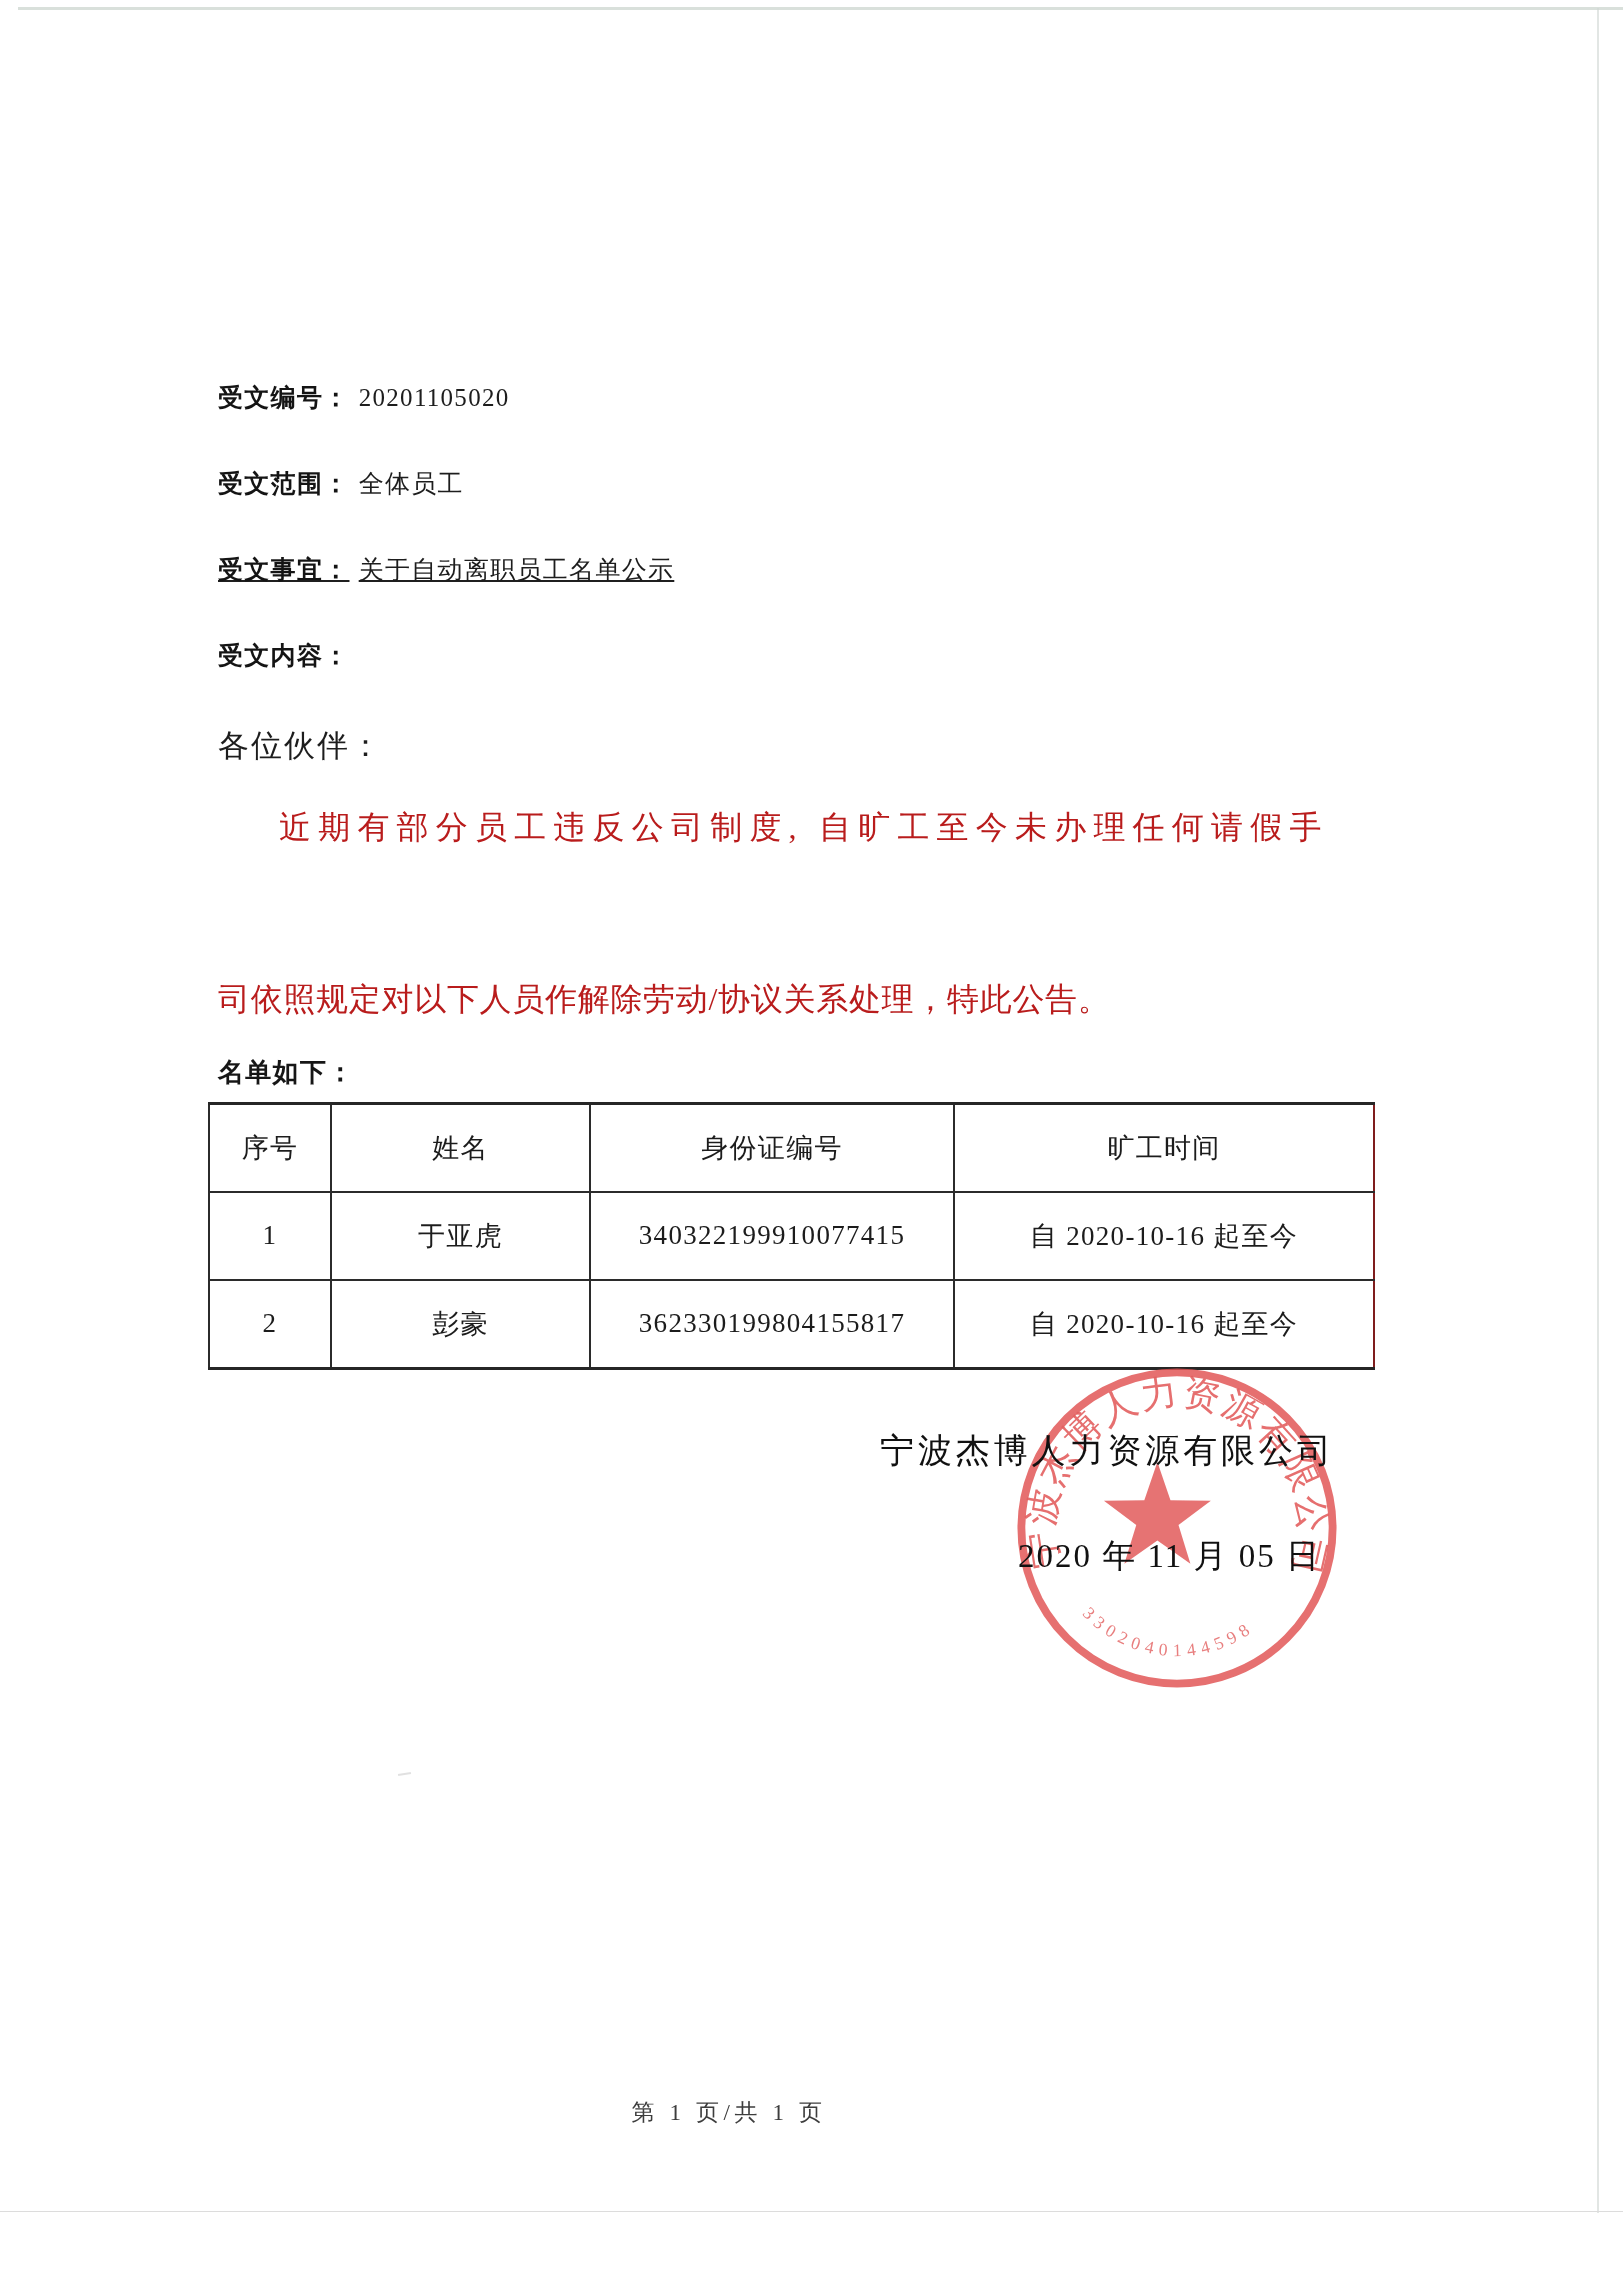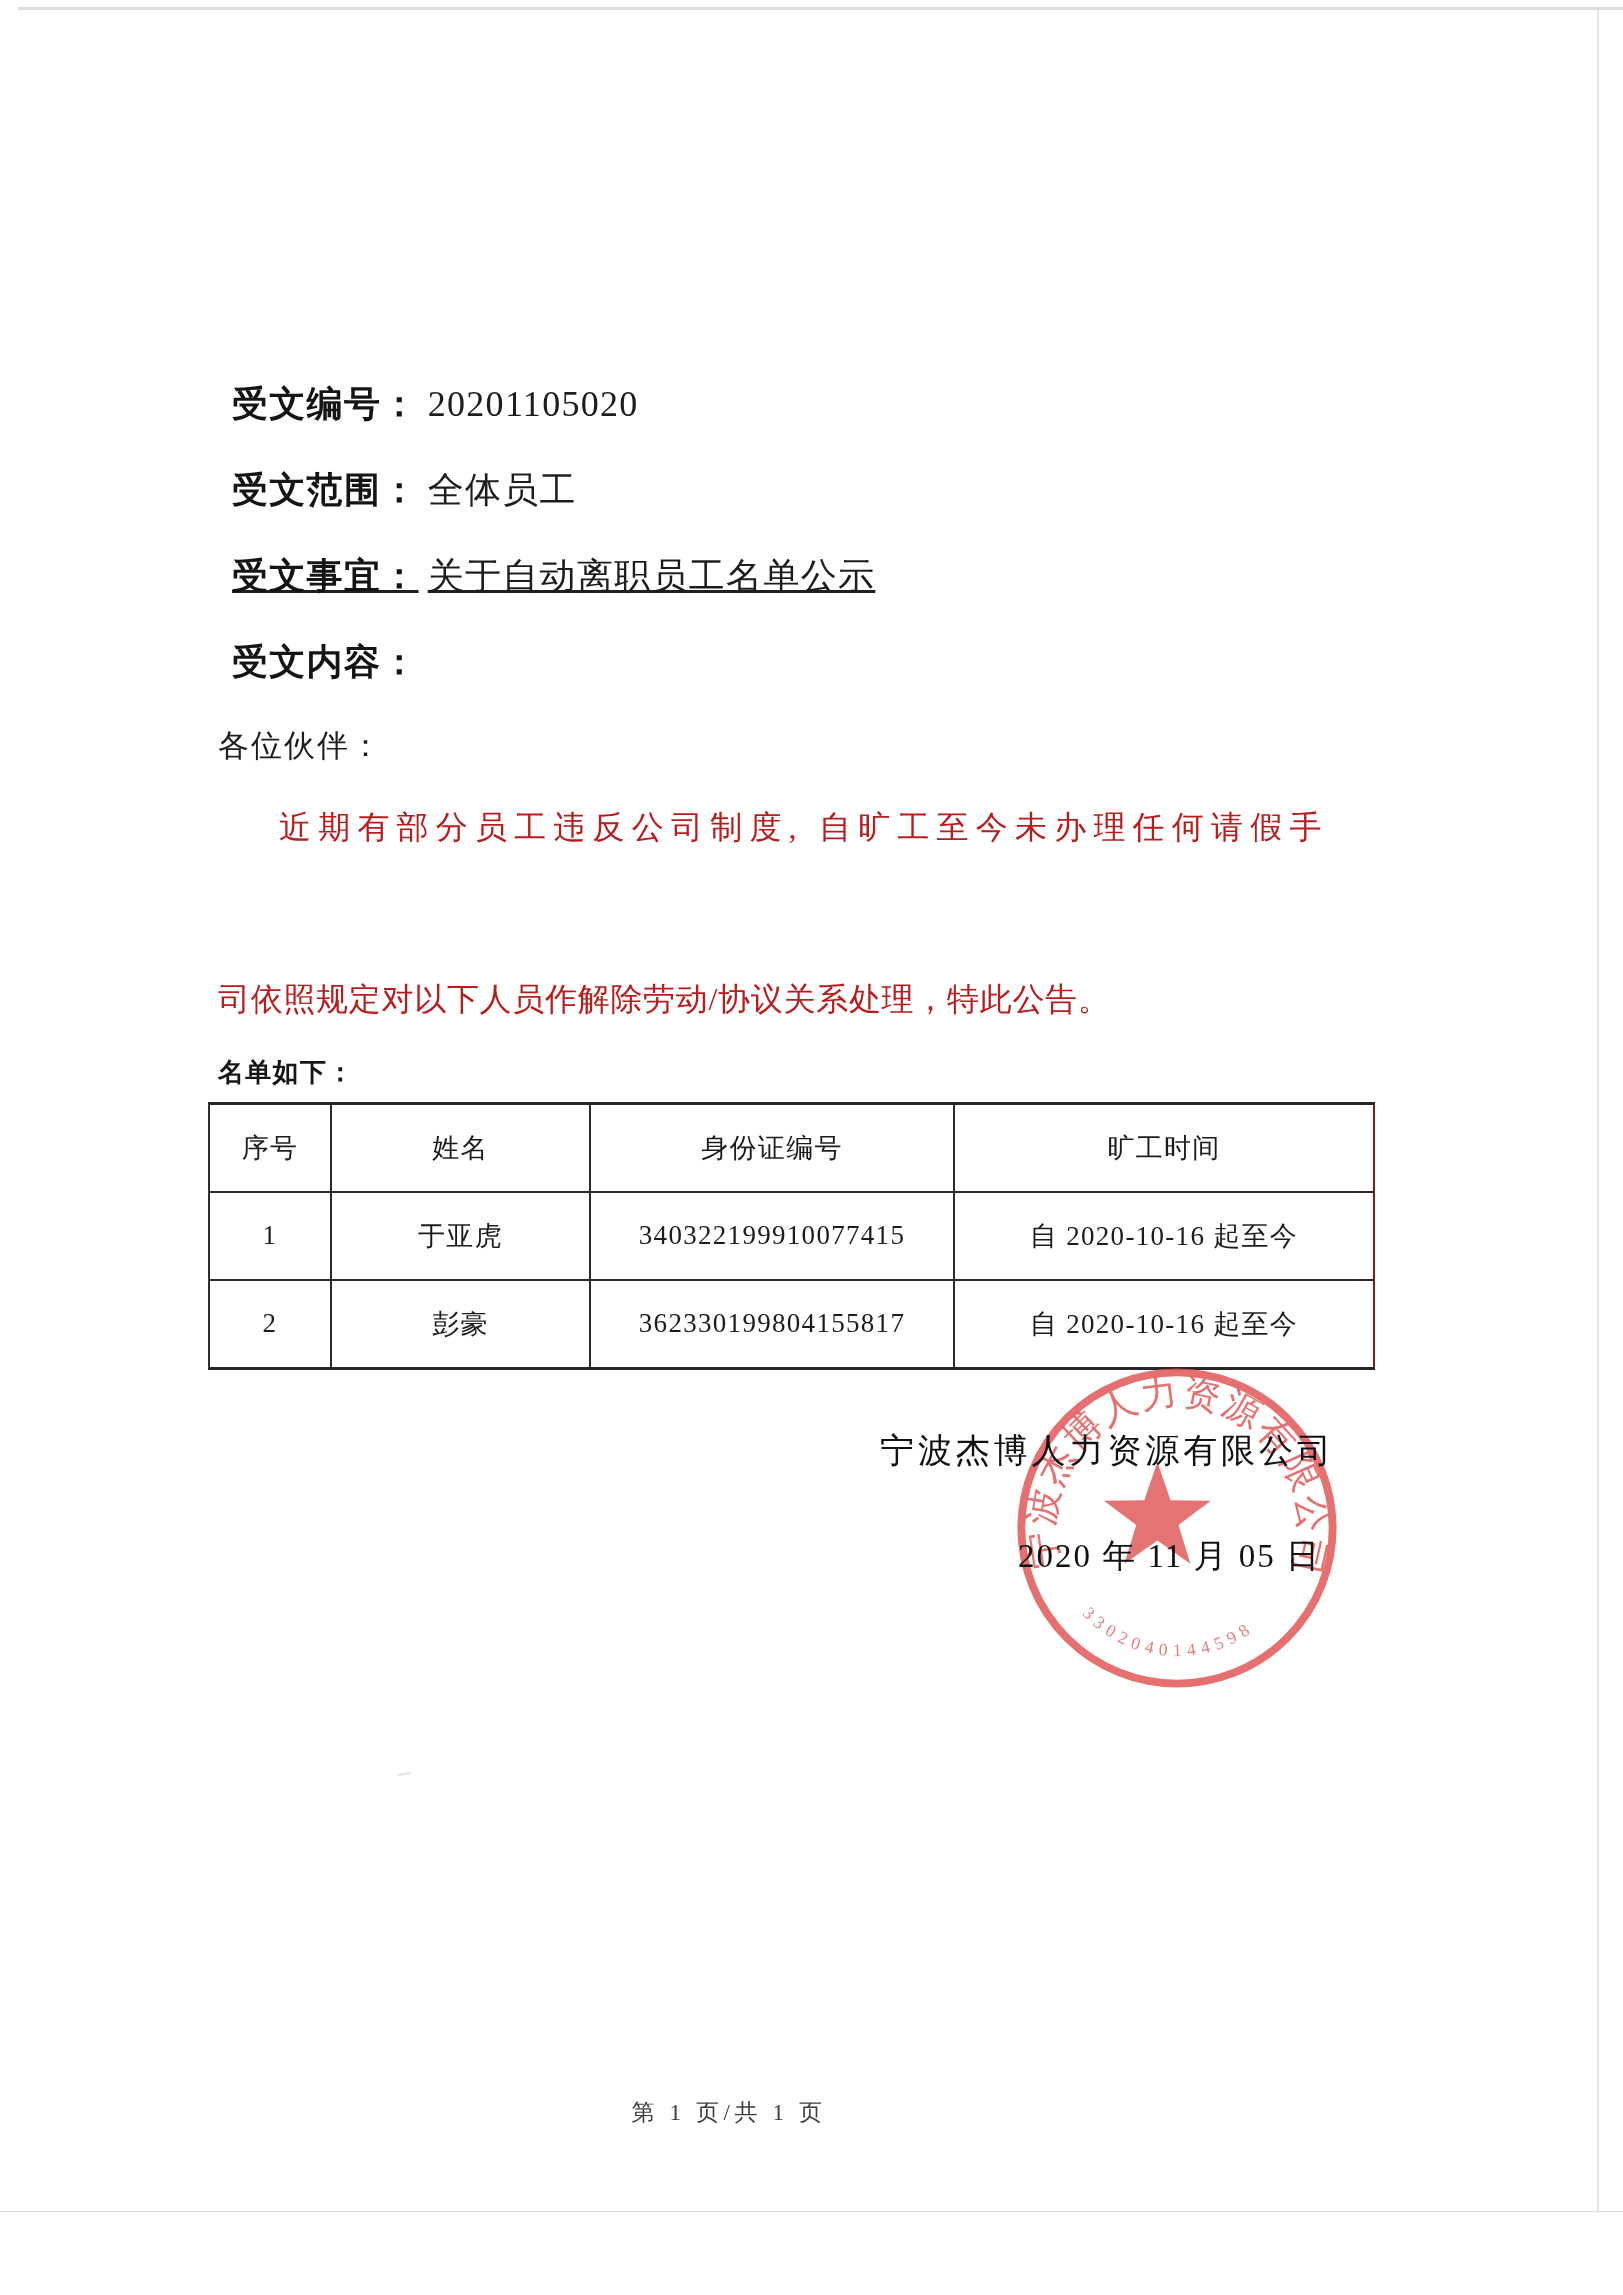--- a/index.html
+++ b/index.html
@@ -18,22 +18,22 @@
   .scan-right{top:7.9px;left:1597px;width:2px;height:2205px;opacity:.6;background:#cfd6d2;}
   .scan-bottom{top:2211px;left:0;width:1623px;height:1.3px;background:#dcdcdc;}
   .scan-mark{top:1773px;left:398px;width:13px;height:2px;background:#dadada;transform:rotate(-8deg);opacity:.8;}
 
   .title{
     position:absolute;top:196px;left:0;width:1610px;
     text-align:center;font-size:55px;font-weight:bold;color:#222;
     letter-spacing:1.3px;
   }
   .field{
-    position:absolute;left:232px;display:flex;align-items:baseline;gap:9.2px;
-    font-size:36px;line-height:1.25;white-space:nowrap;
+    position:absolute;left:218px;display:flex;align-items:baseline;gap:9.2px;
+    font-size:25px;line-height:1.25;white-space:nowrap;
   }
   .field .lbl{font-weight:bold;color:#141414;letter-spacing:1.3px;}
   .field .val{color:#1d1d1d;letter-spacing:1.3px;}
   .salutation{
     position:absolute;left:218px;top:725px;
     font-size:31px;color:#1d1d1d;letter-spacing:2px;
   }
   .bodyline{
     position:absolute;color:#b91c1c;font-size:32px;white-space:nowrap;
   }

